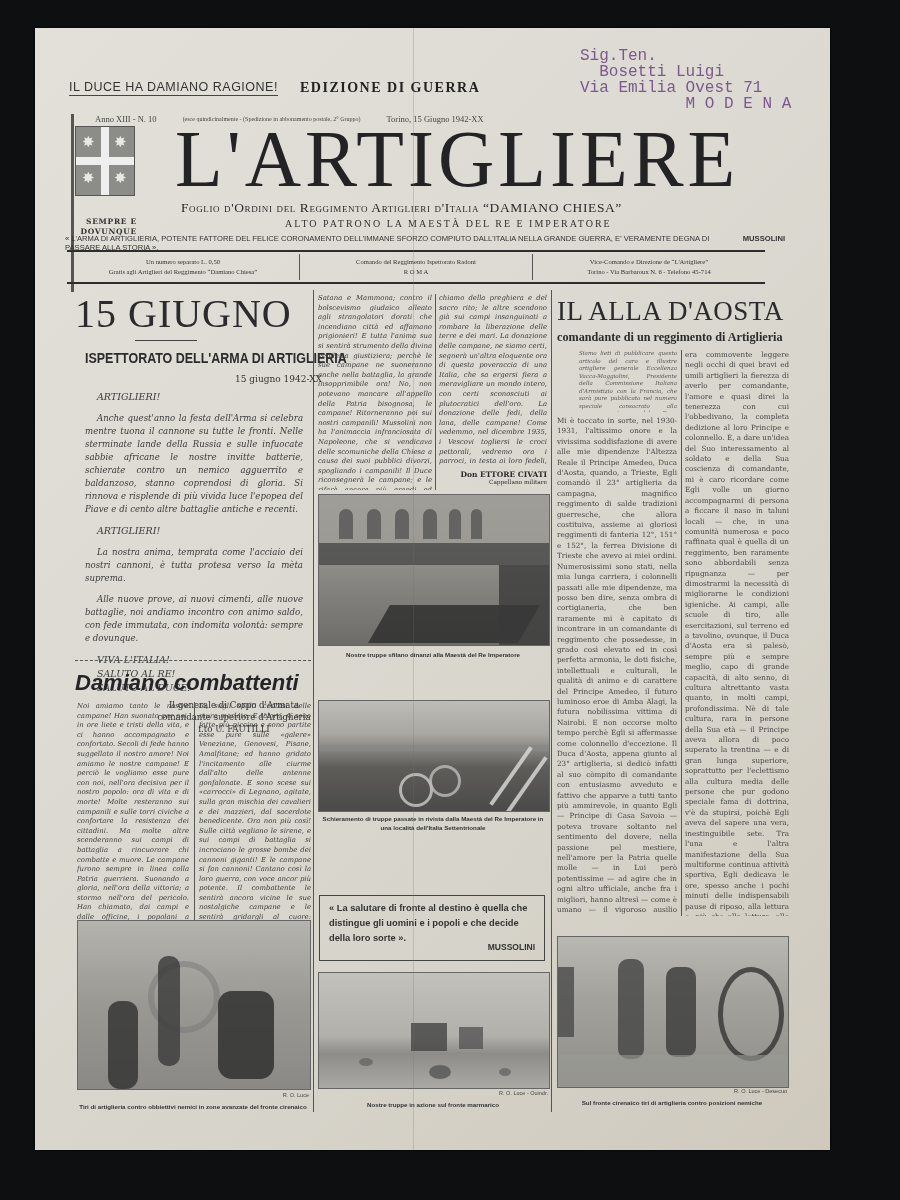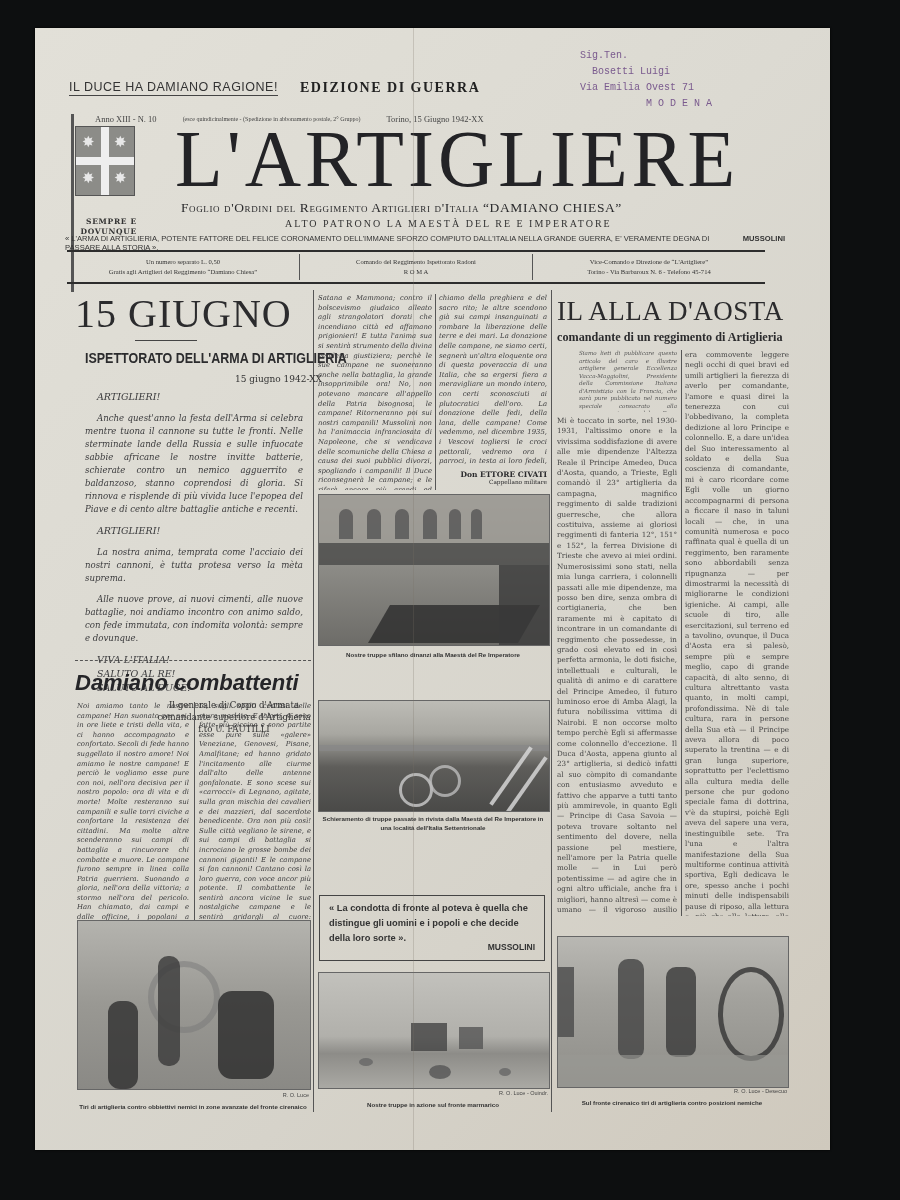--- a/index.html
+++ b/index.html
@@ -2,21 +2,21 @@
 <html><head>
 <meta charset="utf-8">
 <style>
   html,body{margin:0;padding:0;}
   body{width:900px;height:1200px;background:#0d0f10;position:relative;overflow:hidden;font-family:"DejaVu Serif",serif;color:#2a2a2c;}
   .paper{position:absolute;left:35px;top:28px;width:795px;height:1122px;background:linear-gradient(135deg,#e2e0d8 0%,#dcdad2 40%,#d6d3ca 70%,#cfc9bd 100%);box-shadow:0 0 2px #000;}
   .paper:after{content:"";position:absolute;left:378px;top:0;width:1px;height:100%;background:rgba(120,110,100,.25);}
   .abs{position:absolute;}
   .motto{left:34px;top:52px;font-family:"Liberation Sans",sans-serif;font-size:12.5px;letter-spacing:.5px;color:#333;border-bottom:1px solid #444;padding-bottom:1px;}
   .edizione{left:265px;top:52px;font-family:"Liberation Serif",serif;font-weight:bold;font-size:14px;letter-spacing:1.5px;color:#222;}
-  .address{left:545px;top:20px;font-family:"Liberation Mono",monospace;font-size:10px;color:#7a5a8e;line-height:16px;}
+  .address{left:545px;top:20px;font-family:"Liberation Mono",monospace;font-size:16px;color:#7a5a8e;line-height:16px;}
   .address div{white-space:pre;}
   .issue-line{left:60px;top:86px;font-size:8.5px;color:#444;display:flex;gap:26px;font-family:Liberation Serif, serif;}
   .issue-line .small{font-size:6px;margin-top:2px;}
   .flag-pole{left:36px;top:86px;width:3px;height:178px;background:#555;}
   .flag{left:40px;top:98px;width:58px;height:68px;background:#8c8c88;border:1px solid #555;}
   .flag .h{position:absolute;left:0;top:30px;width:100%;height:8px;background:#eee;}
   .flag .v{position:absolute;left:25px;top:0;width:8px;height:100%;background:#eee;}
   .flag .st{position:absolute;color:#e8e8e8;font-size:15px;}
   .flag-motto{left:38px;top:189px;font-size:7.5px;line-height:10px;text-align:right;width:64px;letter-spacing:.7px;color:#333;font-weight:bold;}
   .title{left:140px;top:86px;font-family:"Liberation Serif",serif;font-size:78px;letter-spacing:4px;color:#232326;line-height:90px;transform:scaleY(1.02);}
@@ -161,21 +161,21 @@
   <div class="abs photo" style="left:283px;top:672px;width:230px;height:110px;background:linear-gradient(180deg,#bdbcb6 0%,#a8a7a1 30%,#5e5d5a 60%,#4a4a48 100%);">
     <div class="shape" style="left:0;top:44px;width:100%;height:6px;background:#888;"></div>
     <div class="shape" style="left:80px;top:72px;width:28px;height:28px;border-radius:50%;border:3px solid #ccc;background:transparent;"></div>
     <div class="shape" style="left:110px;top:64px;width:26px;height:26px;border-radius:50%;border:3px solid #bbb;background:transparent;"></div>
     <div class="shape" style="left:190px;top:40px;width:4px;height:70px;background:#ddd;transform:rotate(35deg);"></div>
     <div class="shape" style="left:205px;top:50px;width:4px;height:70px;background:#ddd;transform:rotate(35deg);"></div>
   </div>
   <div class="abs caption" style="left:283px;top:786px;width:230px;">Schieramento di truppe passate in rivista dalla Maestà del Re Imperatore in una località dell'Italia Settentrionale</div>
 
   <div class="abs quote-box">
-    <div>« La condotta di fronte al poteva è quella che distingue gli uomini e i popoli e che decide della loro sorte ».</div>
+    <div>« La salutare di fronte al destino è quella che distingue gli uomini e i popoli e che decide della loro sorte ».</div>
     <div class="author">MUSSOLINI</div>
   </div>
 
   <div class="abs h-duca">IL ALLA D'AOSTA</div>
   <div class="abs h-duca-sub">comandante di un reggimento di Artiglieria</div>
   <div class="abs intro-note" style="left:544px;top:322px;width:98px;height:62px;overflow:hidden;">Siamo lieti di pubblicare questo articolo del caro e illustre artigliere generale Eccellenza Vacca-Maggiolini, Presidente della Commissione Italiana d'Armistizio con la Francia, che sarà pure pubblicato nel numero speciale consacrato alla commemorazione del Duca d'Aosta edito a cura del giornale La Provincia di Chieti, diretto da Vincenzo Tiboli.</div>
   <div class="abs body-rm" style="left:522px;top:388px;width:120px;height:500px;overflow:hidden;">Mi è toccato in sorte, nel 1930-1931, l'altissimo onore e la vivissima soddisfazione di avere alle mie dipendenze l'Altezza Reale il Principe Amedeo, Duca d'Aosta, quando, a Trieste, Egli comandò il 23° artiglieria da campagna, magnifico reggimento di salde tradizioni guerresche, che allora costituiva, assieme ai gloriosi reggimenti di fanteria 12°, 151° e 152°, la ferrea Divisione di Trieste che avevo ai miei ordini. Numerosissimi sono stati, nella mia lunga carriera, i colonnelli passati alle mie dipendenze, ma posso ben dire, senza ombra di cortigianeria, che ben raramente mi è capitato di incontrare in un comandante di reggimento che possedesse, in grado così elevato ed in così perfetta armonia, le doti fisiche, intellettuali e culturali, le qualità di animo e di carattere del Principe Amedeo, il futuro luminoso eroe di Amba Alagi, la futura nobilissima vittima di Nairobi. E non occorse molto tempo perchè Egli si affermasse come colonnello d'eccezione. Il Duca d'Aosta, appena giunto al 23° artiglieria, si dedicò infatti al suo còmpito di comandante con entusiasmo avveduto e fattivo che apparve a tutti tanto più ammirevole, in quanto Egli — Principe di Casa Savoia — poteva trovare soltanto nel sentimento del dovere, nella passione pel mestiere, nell'amore per la Patria quelle molle — in Lui però potentissime — ad agire che in ogni altro ufficiale, anche fra i migliori, hanno altresì — come è umano — il vigoroso ausilio dell'interesse personale, della volontà di aprirsi una strada e di fare carriera. Apprezzatissima dagli ufficiali dipendenti, la Sua, grande autorevolezza immediatamente acquistata e via via sempre meglio consolidata, era bensì accresciuta e nobilitata dal Suo rango di Principe, dal prestigio che a Lui derivava dalle millenarie tradizioni militari della Sua Casa e dal culto reverente da tutti dedicato alla memoria del Suo Augusto Genitore, amatissimo Capo di un'invitta Armata, ma trovò fondamenta ancor più salde nelle Sue rare capacità di comandante deciso, sicuro di sè, amante delle responsabilità, di istruttore ferratissimo così nel campo tecnico artiglieresco come in quello tattico e di impiego, di educatore nobilissimo e di rara efficacia. Dai soldati, di cui curava il benessere con zelo instancabilmente affettuoso, fu subito adorato; ed</div>
   <div class="abs col-rule" style="left:646px;top:322px;height:566px;"></div>
   <div class="abs body-rm" style="left:650px;top:322px;width:104px;height:566px;overflow:hidden;">era commovente leggere negli occhi di quei bravi ed umili artiglieri la fierezza di averlo per comandante, l'amore e quasi direi la tenerezza con cui l'obbedivano, la completa dedizione al loro Principe e colonnello. E, a dare un'idea del Suo interessamento al soldato e della Sua coscienza di comandante, mi è caro ricordare come Egli volle un giorno accompagnarmi di persona a ficcare il naso in taluni locali — che, in una comunità numerosa e poco raffinata qual è quella di un reggimento, ben raramente sono abbordabili senza ripugnanza — per dimostrarmi la necessità di migliorarne le condizioni igieniche. Ai campi, alle scuole di tiro, alle esercitazioni, sul terreno ed a tavolino, ovunque, il Duca d'Aosta era sì palesò, sempre più e sempre meglio, capo di grande capacità, di alto senno, di cultura altrettanto vasta quanto, in molti campi, profondissima. Nè di tale cultura, rara in persone della Sua età — il Principe aveva allora di poco superato la trentina — e di gran lunga superiore, soprattutto per l'eclettismo alla cultura media delle persone che pur godono speciale fama di dottrina, v'è da stupirsi, poichè Egli aveva del sapere una vera, inestinguibile sete. Tra l'una e l'altra manifestazione della Sua multiforme continua attività sportiva, Egli dedicava le ore, spesso anche i pochi minuti delle indispensabili pause di riposo, alla lettura e, più che alla lettura, allo studio. Nulla vi era, nelle Sue estese cognizioni, di superficiale, di appiccicaticcio, poichè in Lui era costante ed ininterrotta la cura di approfondire, di sviscerare ogni problema. Ed ho, in quel periodo, troppo breve, in cui ebbi con frequenza occasione di avvicinare il Duca, in servizio e fuori servizio, nella residenza ducale di Miramare — così bella e radiosa e pur soffusa di tanta inesplicabile malinconia — ovvero altrove, nei più svariati ambienti militari, civili, sportivi e mondani, notato questo: che Egli, trovandosi a conversare con persone a lui nuove, non si accontentava mai di intavolare vaghi discorsi di circostanza, di fare domande senza scopo e senza interesse, ma cercava subito di conoscere — se pure ciò non gli era già noto in precedenza — in qual campo dello scibile il suo interlocutore fosse versato, a qual ramo di attività politica, scientifica, economica, sociale egli si dedicasse, e allora procurava, con interrogazioni precise e serrate e con metodo rigoroso, di trarre da quell'individuo, quasi fosse un libro vivente e parlante, ogni utile notizia che potesse arricchire il Suo cervello, costituirgli tesoro per la vita. Ritengo perciò di poter affermare che la Sua passione, pur così</div>
 

